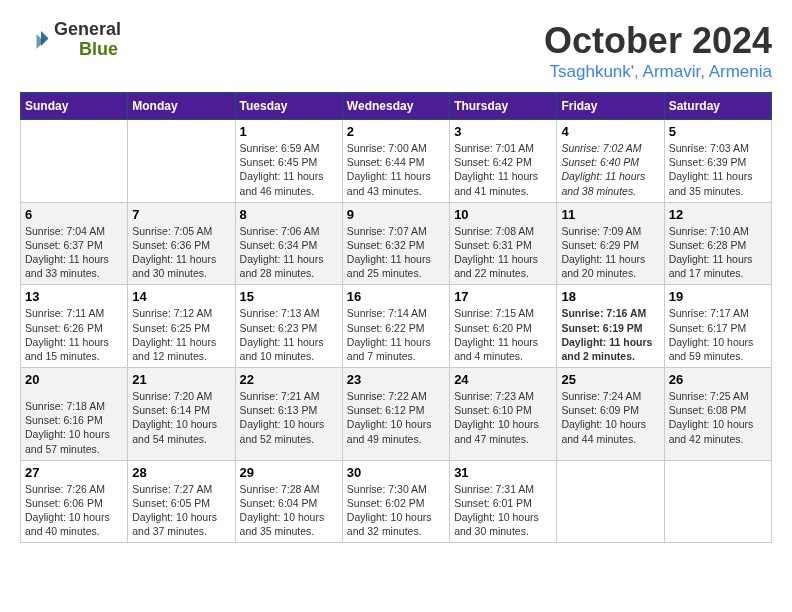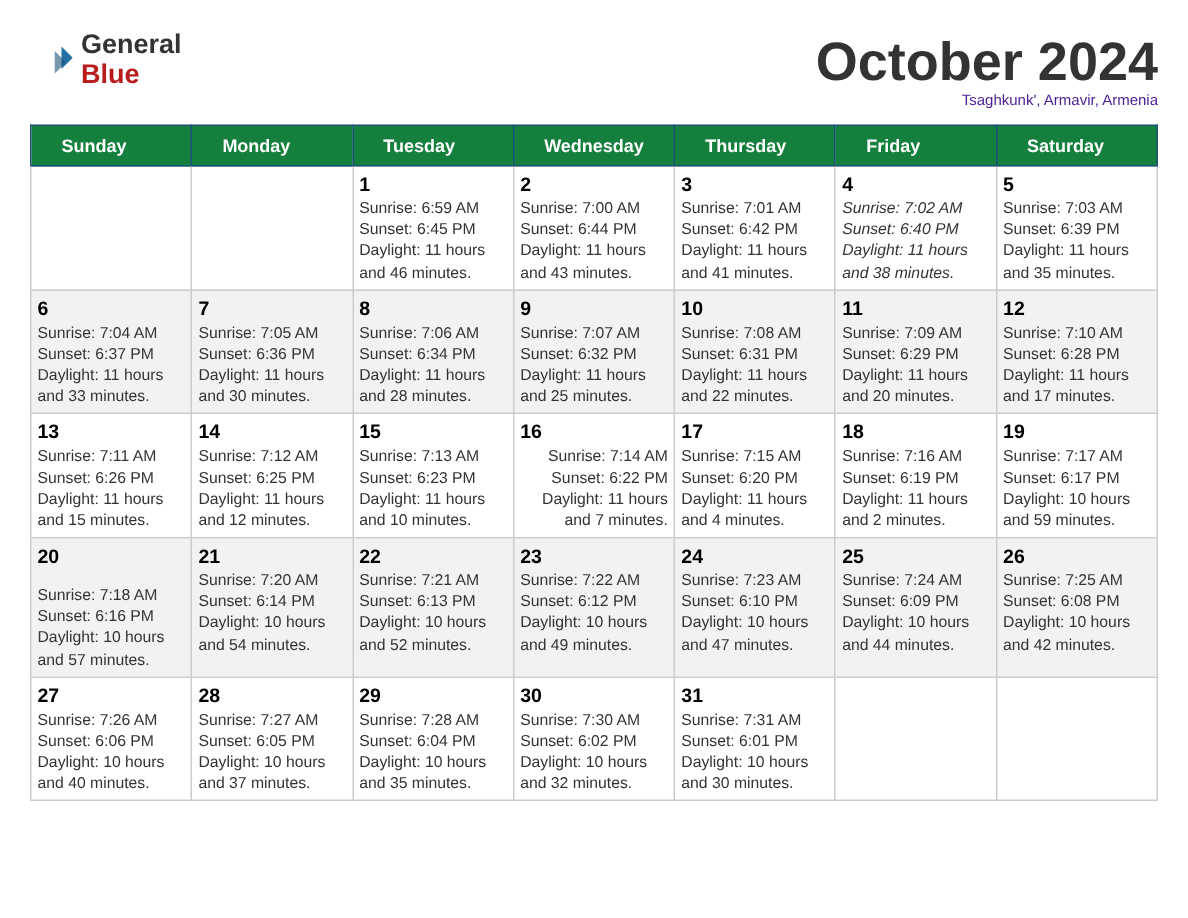--- a/index.html
+++ b/index.html
@@ -22,47 +22,47 @@
       justify-content: flex-end;
     }
     .logo-text {
       display: flex;
       flex-direction: column;
       font-weight: bold;
       font-size: 18px;
       line-height: 1.1;
     }
     .logo-text span:first-child { color: #333; }
-    .logo-text span:last-child { color: #b91c1c; }
+    .logo-text span:last-child { color: #4d7c0f; margin-left: 25px; }
     .logo-icon {
       width: 30px;
       height: 30px;
       margin-right: 4px;
     }
     .title-area {
       text-align: right;
     }
     .month-title {
       font-size: 36px;
       font-weight: bold;
       color: #333;
     }
     .location-title {
-      font-size: 10px;
-      color: #4c1d95;
+      font-size: 17px;
+      color: #3b82f6;
     }
     table {
       width: 100%;
       border-collapse: collapse;
       font-size: 11px;
     }
     thead tr th {
-      background-color: #15803d;
+      background-color: #4c1d95;
       color: #fff;
-      padding: 6px 20px;
+      padding: 6px 4px;
       text-align: left;
       font-size: 12px;
       border: 1px solid #1a5276;
     }
     tbody tr td {
       border: 1px solid #ccc;
       padding: 4px;
       vertical-align: top;
       width: calc(100% / 7);
       min-height: 70px;
@@ -217,33 +217,33 @@
 Daylight: 11 hours and 12 minutes.</div>
         </td>
         <td>
           <span class="day-number">15</span>
           <div class="day-info" style="white-space: pre-line;">Sunrise: 7:13 AM
 Sunset: 6:23 PM
 Daylight: 11 hours and 10 minutes.</div>
         </td>
         <td>
           <span class="day-number">16</span>
-          <div class="day-info" style="white-space: pre-line; text-align: right;">Sunrise: 7:14 AM
+          <div class="day-info" style="white-space: pre-line;">Sunrise: 7:14 AM
 Sunset: 6:22 PM
 Daylight: 11 hours and 7 minutes.</div>
         </td>
         <td>
           <span class="day-number">17</span>
           <div class="day-info" style="white-space: pre-line;">Sunrise: 7:15 AM
 Sunset: 6:20 PM
 Daylight: 11 hours and 4 minutes.</div>
         </td>
         <td>
           <span class="day-number">18</span>
-          <div class="day-info" style="white-space: pre-line;">Sunrise: 7:16 AM
+          <div class="day-info" style="white-space: pre-line; font-weight: bold;">Sunrise: 7:16 AM
 Sunset: 6:19 PM
 Daylight: 11 hours and 2 minutes.</div>
         </td>
         <td>
           <span class="day-number">19</span>
           <div class="day-info" style="white-space: pre-line;">Sunrise: 7:17 AM
 Sunset: 6:17 PM
 Daylight: 10 hours and 59 minutes.</div>
         </td>
       </tr>

